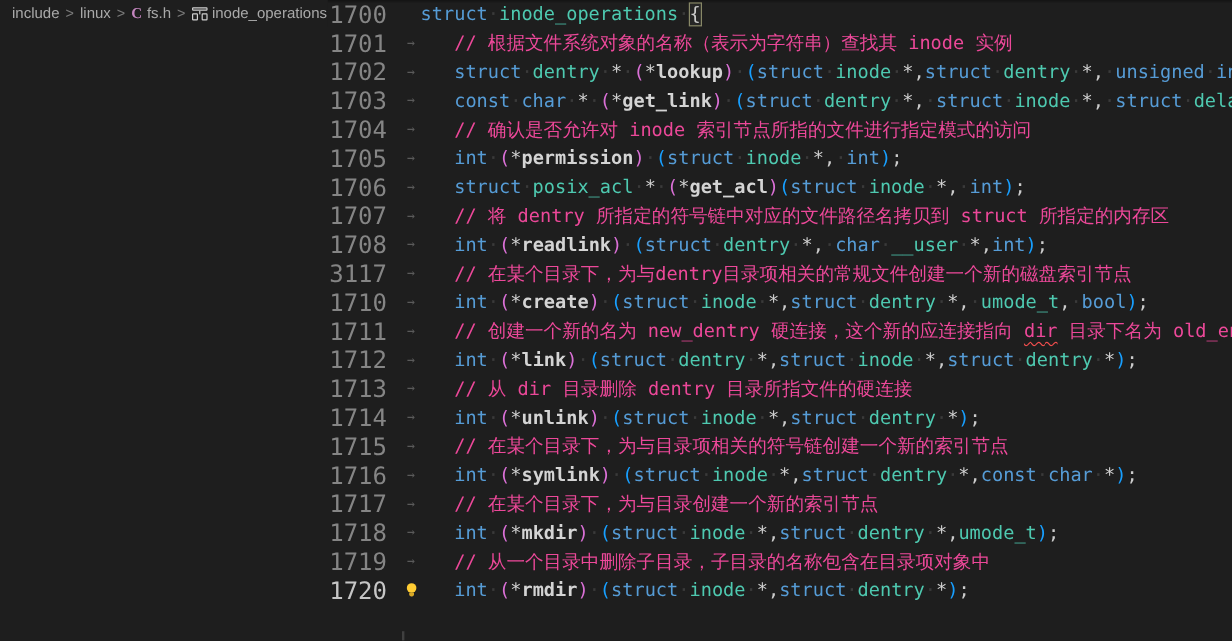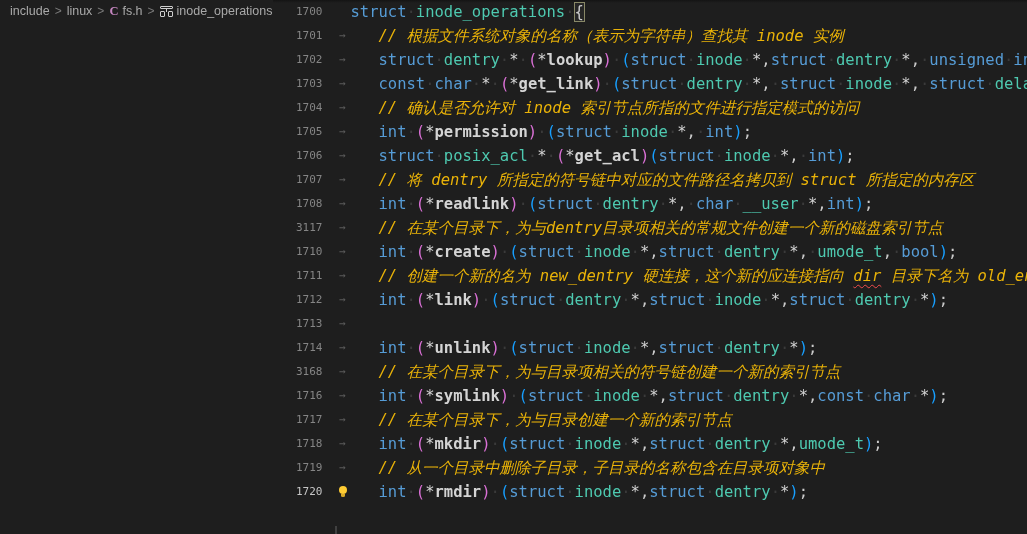--- a/index.html
+++ b/index.html
@@ -59,21 +59,21 @@
   .row{
     height:24px;display:flex;align-items:center;
     white-space:pre;
     font-size:15.5px;
     line-height:24px;
     font-family:"DejaVu Sans Mono","Liberation Mono",monospace;
   }
   .gutter{
     width:62px;min-width:62px;text-align:right;
     padding-right:12px;box-sizing:border-box;
-    color:#858585;font-size:11px;
+    color:#858585;font-size:20px;
     font-family:"DejaVu Sans Mono","Liberation Mono",monospace;
   }
   .row.active .gutter{color:#c6c6c6;}
   .fold{
     width:16px;min-width:16px;text-align:center;color:#5a5a5a;font-size:11px;
   }
   .bulb{
     width:16px;min-width:16px;display:flex;align-items:center;justify-content:center;
   }
   .bulb-glyph{
@@ -90,21 +90,21 @@
   .code{flex:1;position:relative;}
   .dot{color:#3a3a3a;}
 
   
   .kw{color:#569cd6;}      
   .type{color:#4ec9b0;}
   .id{color:#d4d4d4;font-weight:bold;}      
   .pn{color:#da70d6;}      
   .pn2{color:#179fff;}     
   .op{color:#d4d4d4;}
-  .cm{color:#eab308;font-style:italic;}      
+  .cm{color:#ec4899;}      
   .punc{color:#cccccc;}
 
   .brace-box{
     outline:1px solid #888867;background:rgba(255,255,255,0.04);
   }
   .squiggle{
     text-decoration:underline wavy #f14c4c;
     text-underline-offset:3px;
     text-decoration-thickness:1px;
   }
@@ -162,23 +162,23 @@
       <div class="row"><div class="gutter">1703</div><div class="fold">→</div><div class="code"><span>   </span><span class="kw">const</span><span class="dot">·</span><span class="kw">char</span><span class="dot">·</span><span class="op">*</span><span class="dot">·</span><span class="pn">(</span><span class="op">*</span><span class="id">get_link</span><span class="pn">)</span><span class="dot">·</span><span class="pn2">(</span><span class="kw">struct</span><span class="dot">·</span><span class="type">dentry</span><span class="dot">·</span><span class="op">*</span><span class="punc">,</span><span class="dot">·</span><span class="kw">struct</span><span class="dot">·</span><span class="type">inode</span><span class="dot">·</span><span class="op">*</span><span class="punc">,</span><span class="dot">·</span><span class="kw">struct</span><span class="dot">·</span><span class="type">delayed_call</span><span class="dot">·</span><span class="op">*</span><span class="pn2">)</span><span class="punc">;</span></div></div>
       <div class="row"><div class="gutter">1704</div><div class="fold">→</div><div class="code"><span>   </span><span class="cm">// 确认是否允许对 inode 索引节点所指的文件进行指定模式的访问</span></div></div>
       <div class="row"><div class="gutter">1705</div><div class="fold">→</div><div class="code"><span>   </span><span class="kw">int</span><span class="dot">·</span><span class="pn">(</span><span class="op">*</span><span class="id">permission</span><span class="pn">)</span><span class="dot">·</span><span class="pn2">(</span><span class="kw">struct</span><span class="dot">·</span><span class="type">inode</span><span class="dot">·</span><span class="op">*</span><span class="punc">,</span><span class="dot">·</span><span class="kw">int</span><span class="pn2">)</span><span class="punc">;</span></div></div>
       <div class="row"><div class="gutter">1706</div><div class="fold">→</div><div class="code"><span>   </span><span class="kw">struct</span><span class="dot">·</span><span class="type">posix_acl</span><span class="dot">·</span><span class="op">*</span><span class="dot">·</span><span class="pn">(</span><span class="op">*</span><span class="id">get_acl</span><span class="pn">)</span><span class="pn2">(</span><span class="kw">struct</span><span class="dot">·</span><span class="type">inode</span><span class="dot">·</span><span class="op">*</span><span class="punc">,</span><span class="dot">·</span><span class="kw">int</span><span class="pn2">)</span><span class="punc">;</span></div></div>
       <div class="row"><div class="gutter">1707</div><div class="fold">→</div><div class="code"><span>   </span><span class="cm">// 将 dentry 所指定的符号链中对应的文件路径名拷贝到 struct 所指定的内存区</span></div></div>
       <div class="row"><div class="gutter">1708</div><div class="fold">→</div><div class="code"><span>   </span><span class="kw">int</span><span class="dot">·</span><span class="pn">(</span><span class="op">*</span><span class="id">readlink</span><span class="pn">)</span><span class="dot">·</span><span class="pn2">(</span><span class="kw">struct</span><span class="dot">·</span><span class="type">dentry</span><span class="dot">·</span><span class="op">*</span><span class="punc">,</span><span class="dot">·</span><span class="kw">char</span><span class="dot">·</span><span class="type">__user</span><span class="dot">·</span><span class="op">*</span><span class="punc">,</span><span class="kw">int</span><span class="pn2">)</span><span class="punc">;</span></div></div>
       <div class="row"><div class="gutter">3117</div><div class="fold">→</div><div class="code"><span>   </span><span class="cm">// 在某个目录下，为与dentry目录项相关的常规文件创建一个新的磁盘索引节点</span></div></div>
       <div class="row"><div class="gutter">1710</div><div class="fold">→</div><div class="code"><span>   </span><span class="kw">int</span><span class="dot">·</span><span class="pn">(</span><span class="op">*</span><span class="id">create</span><span class="pn">)</span><span class="dot">·</span><span class="pn2">(</span><span class="kw">struct</span><span class="dot">·</span><span class="type">inode</span><span class="dot">·</span><span class="op">*</span><span class="punc">,</span><span class="kw">struct</span><span class="dot">·</span><span class="type">dentry</span><span class="dot">·</span><span class="op">*</span><span class="punc">,</span><span class="dot">·</span><span class="type">umode_t</span><span class="punc">,</span><span class="dot">·</span><span class="kw">bool</span><span class="pn2">)</span><span class="punc">;</span></div></div>
       <div class="row"><div class="gutter">1711</div><div class="fold">→</div><div class="code"><span>   </span><span class="cm">// 创建一个新的名为 new_dentry 硬连接，这个新的应连接指向 </span><span class="cm squiggle">dir</span><span class="cm"> 目录下名为 old_entry 文件</span></div></div>
       <div class="row"><div class="gutter">1712</div><div class="fold">→</div><div class="code"><span>   </span><span class="kw">int</span><span class="dot">·</span><span class="pn">(</span><span class="op">*</span><span class="id">link</span><span class="pn">)</span><span class="dot">·</span><span class="pn2">(</span><span class="kw">struct</span><span class="dot">·</span><span class="type">dentry</span><span class="dot">·</span><span class="op">*</span><span class="punc">,</span><span class="kw">struct</span><span class="dot">·</span><span class="type">inode</span><span class="dot">·</span><span class="op">*</span><span class="punc">,</span><span class="kw">struct</span><span class="dot">·</span><span class="type">dentry</span><span class="dot">·</span><span class="op">*</span><span class="pn2">)</span><span class="punc">;</span></div></div>
-      <div class="row"><div class="gutter">1713</div><div class="fold">→</div><div class="code"><span>   </span></div></div>
+      <div class="row"><div class="gutter">1713</div><div class="fold">→</div><div class="code"><span>   </span><span class="cm">// 从 dir 目录删除 dentry 目录所指文件的硬连接</span></div></div>
       <div class="row"><div class="gutter">1714</div><div class="fold">→</div><div class="code"><span>   </span><span class="kw">int</span><span class="dot">·</span><span class="pn">(</span><span class="op">*</span><span class="id">unlink</span><span class="pn">)</span><span class="dot">·</span><span class="pn2">(</span><span class="kw">struct</span><span class="dot">·</span><span class="type">inode</span><span class="dot">·</span><span class="op">*</span><span class="punc">,</span><span class="kw">struct</span><span class="dot">·</span><span class="type">dentry</span><span class="dot">·</span><span class="op">*</span><span class="pn2">)</span><span class="punc">;</span></div></div>
-      <div class="row"><div class="gutter">3168</div><div class="fold">→</div><div class="code"><span>   </span><span class="cm">// 在某个目录下，为与目录项相关的符号链创建一个新的索引节点</span></div></div>
+      <div class="row"><div class="gutter">1715</div><div class="fold">→</div><div class="code"><span>   </span><span class="cm">// 在某个目录下，为与目录项相关的符号链创建一个新的索引节点</span></div></div>
       <div class="row"><div class="gutter">1716</div><div class="fold">→</div><div class="code"><span>   </span><span class="kw">int</span><span class="dot">·</span><span class="pn">(</span><span class="op">*</span><span class="id">symlink</span><span class="pn">)</span><span class="dot">·</span><span class="pn2">(</span><span class="kw">struct</span><span class="dot">·</span><span class="type">inode</span><span class="dot">·</span><span class="op">*</span><span class="punc">,</span><span class="kw">struct</span><span class="dot">·</span><span class="type">dentry</span><span class="dot">·</span><span class="op">*</span><span class="punc">,</span><span class="kw">const</span><span class="dot">·</span><span class="kw">char</span><span class="dot">·</span><span class="op">*</span><span class="pn2">)</span><span class="punc">;</span></div></div>
       <div class="row"><div class="gutter">1717</div><div class="fold">→</div><div class="code"><span>   </span><span class="cm">// 在某个目录下，为与目录创建一个新的索引节点</span></div></div>
       <div class="row"><div class="gutter">1718</div><div class="fold">→</div><div class="code"><span>   </span><span class="kw">int</span><span class="dot">·</span><span class="pn">(</span><span class="op">*</span><span class="id">mkdir</span><span class="pn">)</span><span class="dot">·</span><span class="pn2">(</span><span class="kw">struct</span><span class="dot">·</span><span class="type">inode</span><span class="dot">·</span><span class="op">*</span><span class="punc">,</span><span class="kw">struct</span><span class="dot">·</span><span class="type">dentry</span><span class="dot">·</span><span class="op">*</span><span class="punc">,</span><span class="type">umode_t</span><span class="pn2">)</span><span class="punc">;</span></div></div>
       <div class="row"><div class="gutter">1719</div><div class="fold">→</div><div class="code"><span>   </span><span class="cm">// 从一个目录中删除子目录，子目录的名称包含在目录项对象中</span></div></div>
       <div class="row active"><div class="gutter">1720</div><div class="bulb"><span class="bulb-glyph"><span class="b"></span><span class="s"></span></span></div><div class="code"><span>   </span><span class="kw">int</span><span class="dot">·</span><span class="pn">(</span><span class="op">*</span><span class="id">rmdir</span><span class="pn">)</span><span class="dot">·</span><span class="pn2">(</span><span class="kw">struct</span><span class="dot">·</span><span class="type">inode</span><span class="dot">·</span><span class="op">*</span><span class="punc">,</span><span class="kw">struct</span><span class="dot">·</span><span class="type">dentry</span><span class="dot">·</span><span class="op">*</span><span class="pn2">)</span><span class="punc">;</span></div></div>
     </div>
 
 </div>
 
 </body></html>

